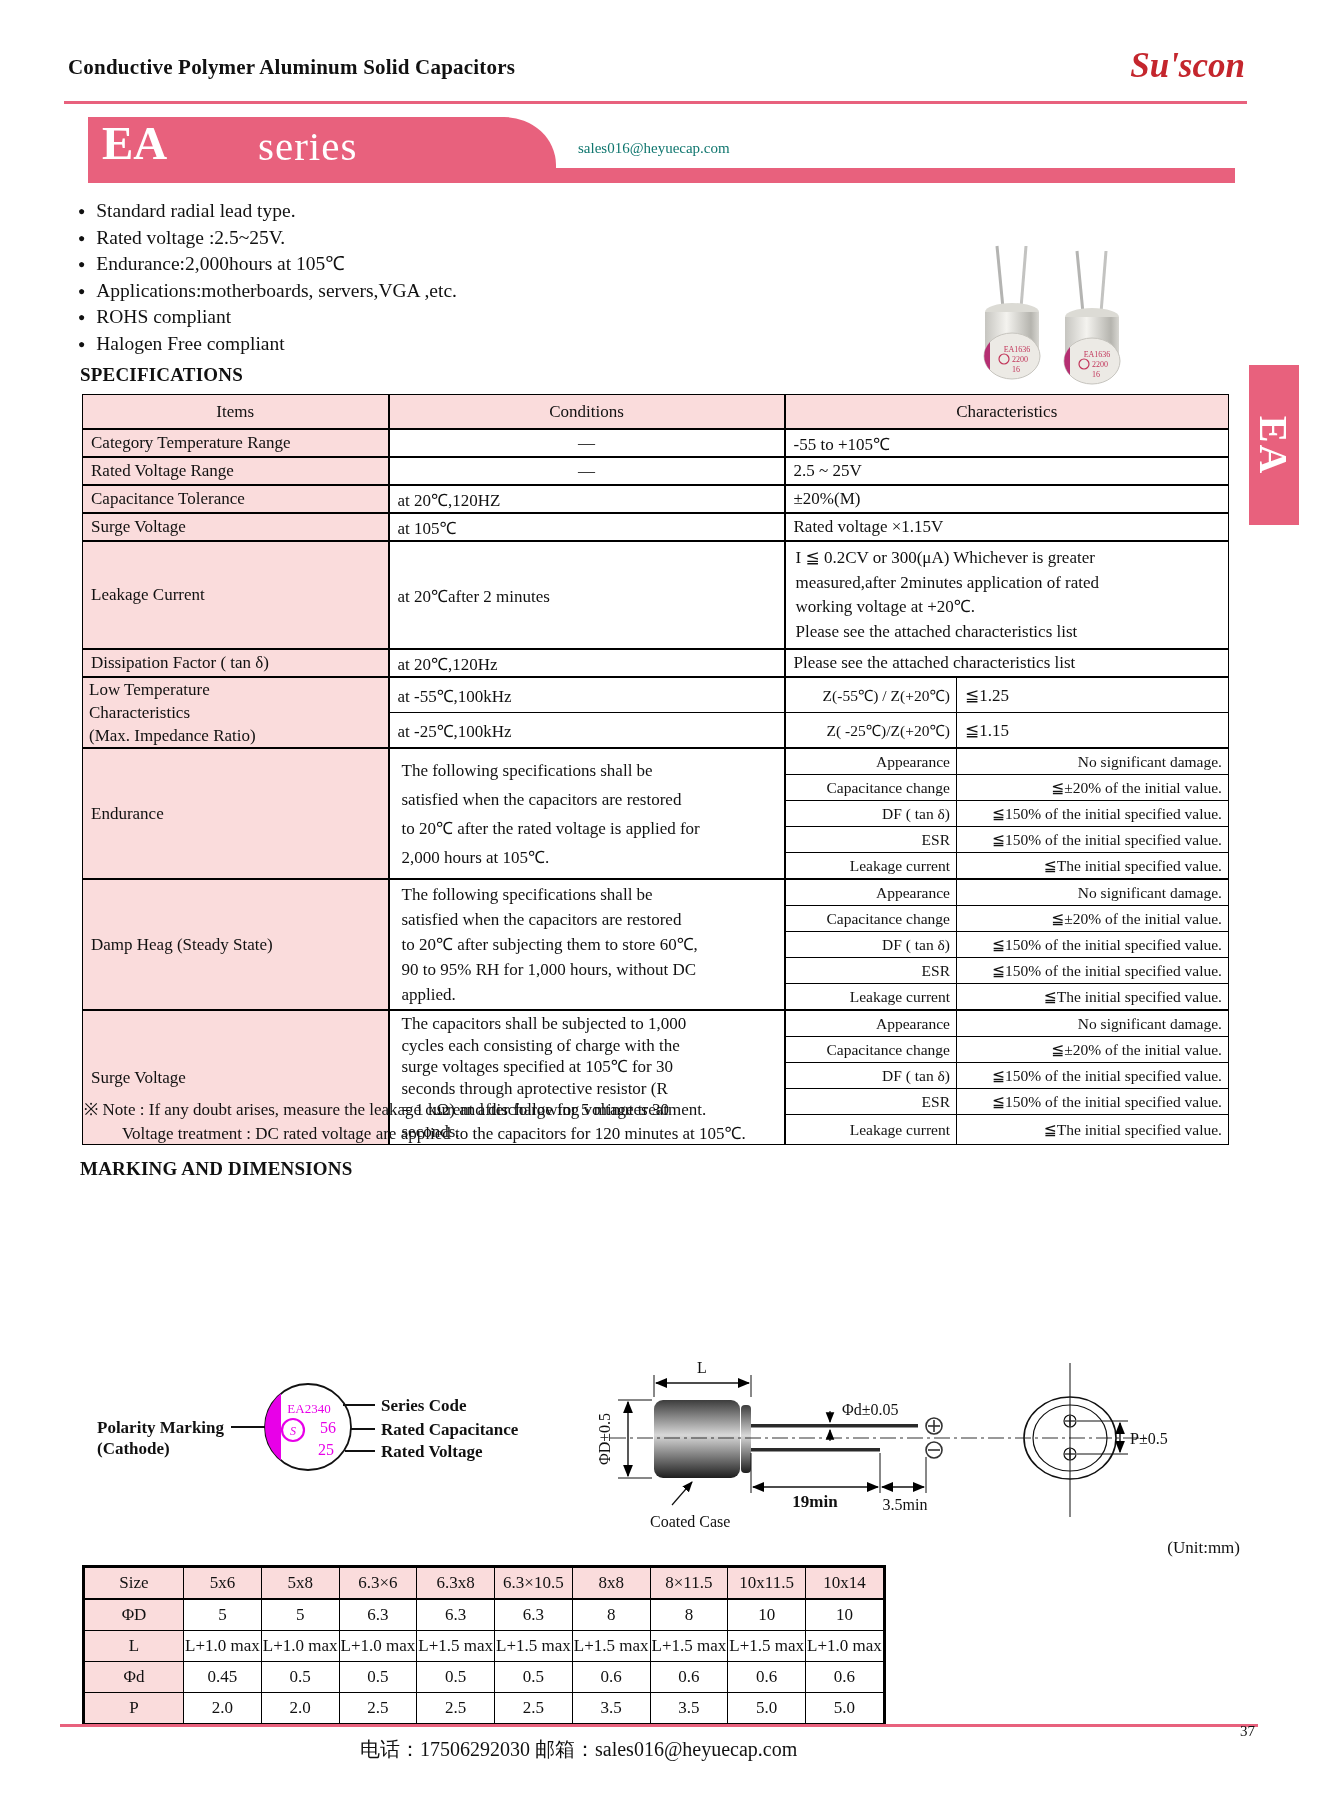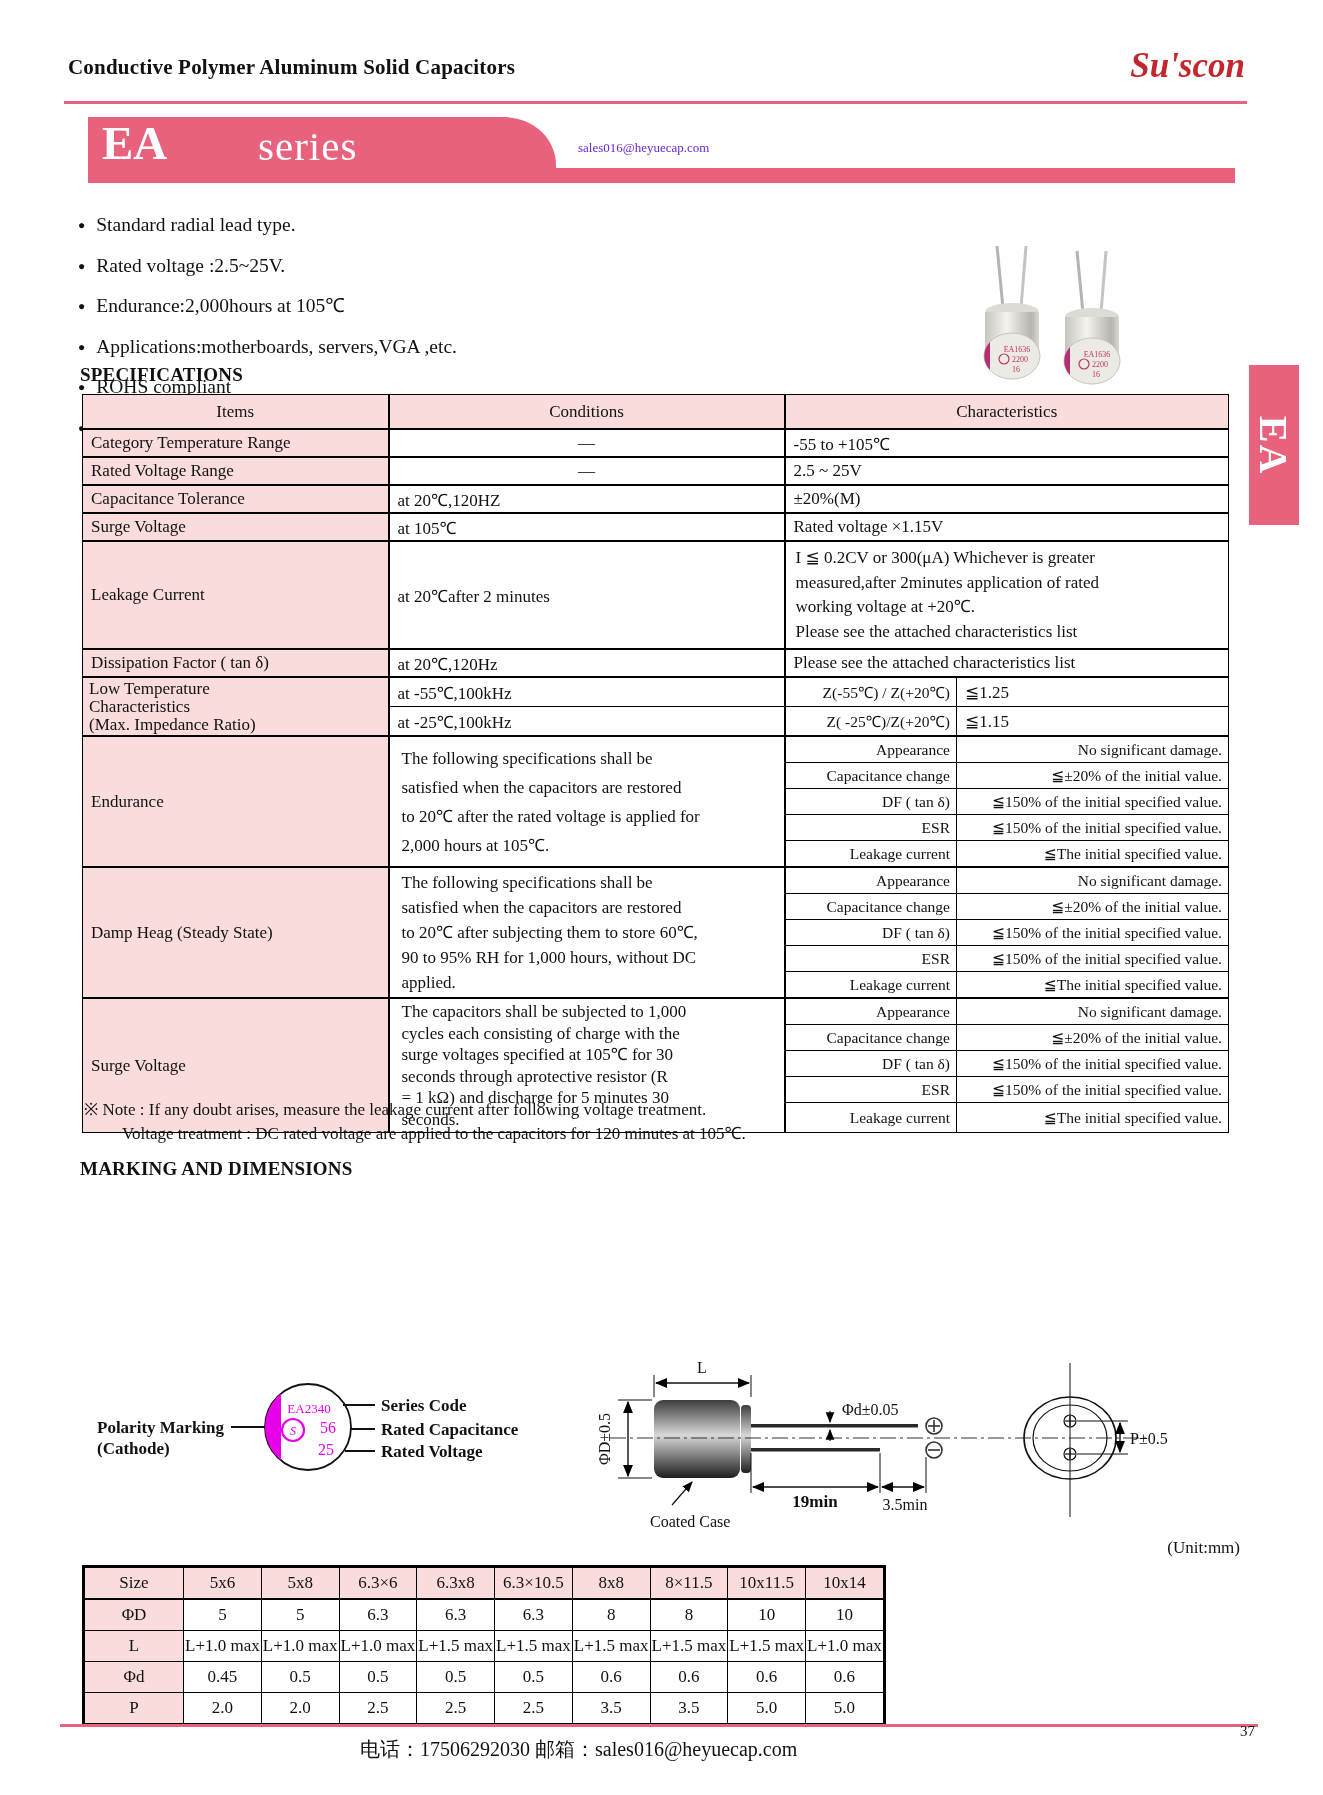--- a/index.html
+++ b/index.html
@@ -9,24 +9,24 @@
   .hdr-title{position:absolute;left:68px;top:55px;font-size:21px;font-weight:bold;letter-spacing:.2px;}
   .brand{position:absolute;left:1020px;top:46px;width:225px;text-align:right;
          font-size:35px;font-weight:bold;font-style:italic;color:#c4262d;}
   .hdr-rule{position:absolute;left:64px;top:101px;width:1183px;height:3px;background:#e8617d;}
   
   .banner-main{position:absolute;left:88px;top:117px;width:468px;height:66px;background:#e8617d;
                border-top-right-radius:52px 48px;}
   .banner-bar{position:absolute;left:520px;top:168px;width:715px;height:15px;background:#e8617d;}
   .banner-ea{position:absolute;left:102px;top:116px;font-size:47px;font-weight:bold;color:#fff;}
   .banner-series{position:absolute;left:258px;top:122px;font-size:41px;color:#fff;letter-spacing:1px;}
-  .email{position:absolute;left:578px;top:140px;font-size:13px;color:#6d28d9;}
+  .email{position:absolute;left:578px;top:140px;font-size:15px;color:#0f766e;}
   
   .features{position:absolute;left:78px;top:198px;}
-  .feature{font-size:19.5px;line-height:26.5px;white-space:nowrap;margin-top:14px;}
+  .feature{font-size:19.5px;line-height:26.5px;white-space:nowrap;}
   .bullet{font-size:12px;vertical-align:2px;margin-right:11px;}
   
   .cap{position:absolute;}
   
   .ea-tab{position:absolute;left:1249px;top:365px;width:50px;height:160px;background:#e8617d;
           display:flex;align-items:center;justify-content:center;}
   .ea-tab span{display:block;transform:rotate(90deg);font-size:40px;font-weight:bold;color:#fff;letter-spacing:2px;}
   
   .sec-head{position:absolute;font-size:19px;font-weight:bold;letter-spacing:.2px;}
   
@@ -34,21 +34,21 @@
         border:1px solid #fca5a5;font-size:17px;}
   .spec td{border:1px solid #000;vertical-align:middle;padding:0 8px;overflow:hidden;}
   .spec td.pink{background:#fadcdc;}
   .spec tr.hdr td{border-bottom:2px solid #000;text-align:center;height:33px;}
   .spec td.ctr{text-align:center;}
   .spec tr.rh td{height:26px;}
   .spec tr.lt td{height:28px;}
   .spec tr.sub td{height:25px;}
   .spec td.tb2{border-top-width:2px;}
   .spec td.rb2{border-right-width:2px;}
-  .spec td.item3{white-space:pre-line;line-height:18px;padding:0 6px;}
+  .spec td.item3{white-space:pre-line;line-height:23px;padding:0 6px;}
   .spec td.leak{white-space:pre-line;line-height:24.5px;padding:4px 10px;}
   .spec td.cond-p{white-space:pre-line;padding:0 12px;border-radius:10px;}
   .lh29{line-height:29px;} .lh25{line-height:25px;} .lh22{line-height:21.5px;}
   .spec td.small{font-size:15.5px;padding:0 6px;text-align:right;}
   
   .note{position:absolute;font-size:17px;}
   
   .unit{position:absolute;left:1040px;top:1538px;width:200px;text-align:right;font-size:17px;}
   
   .dims{position:absolute;left:82px;top:1565px;border-collapse:collapse;table-layout:fixed;

